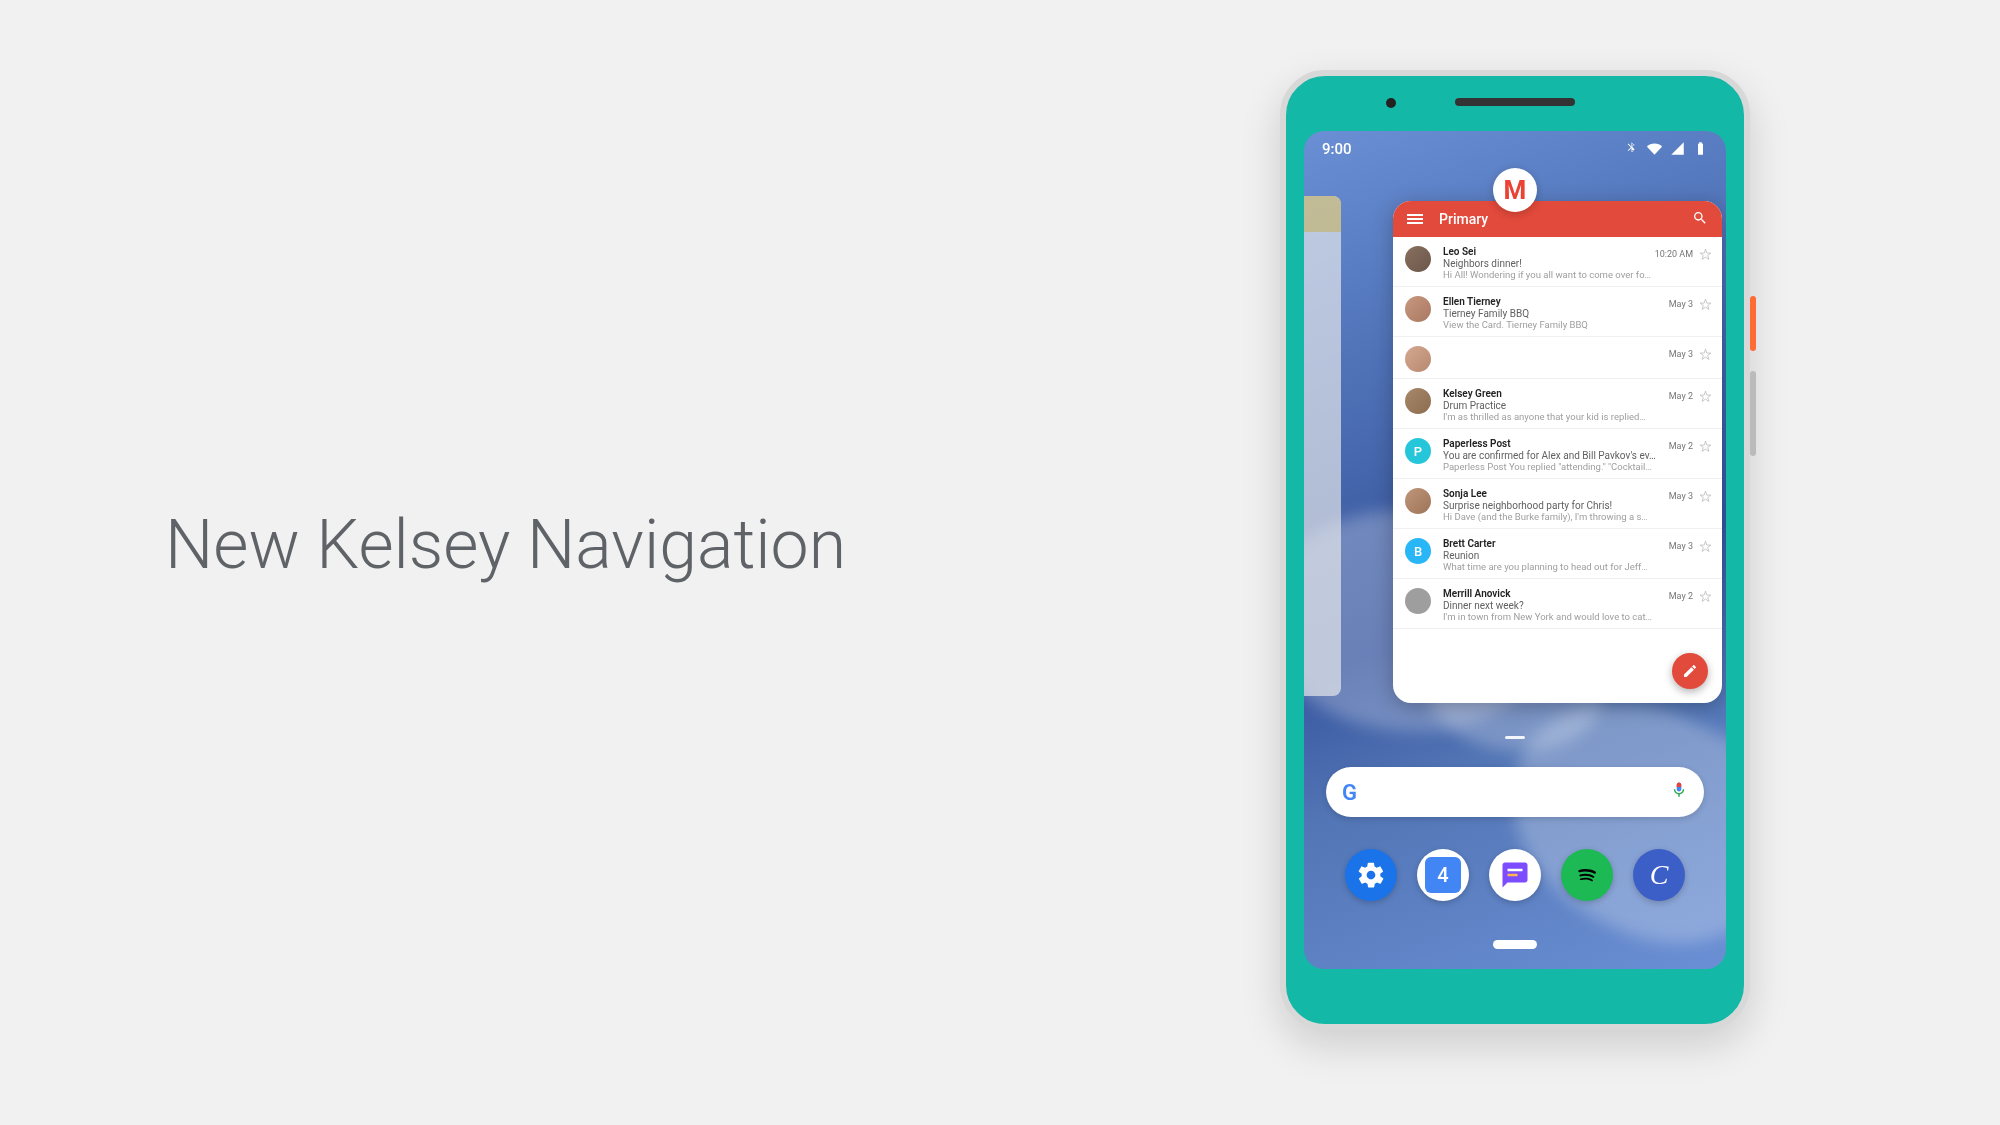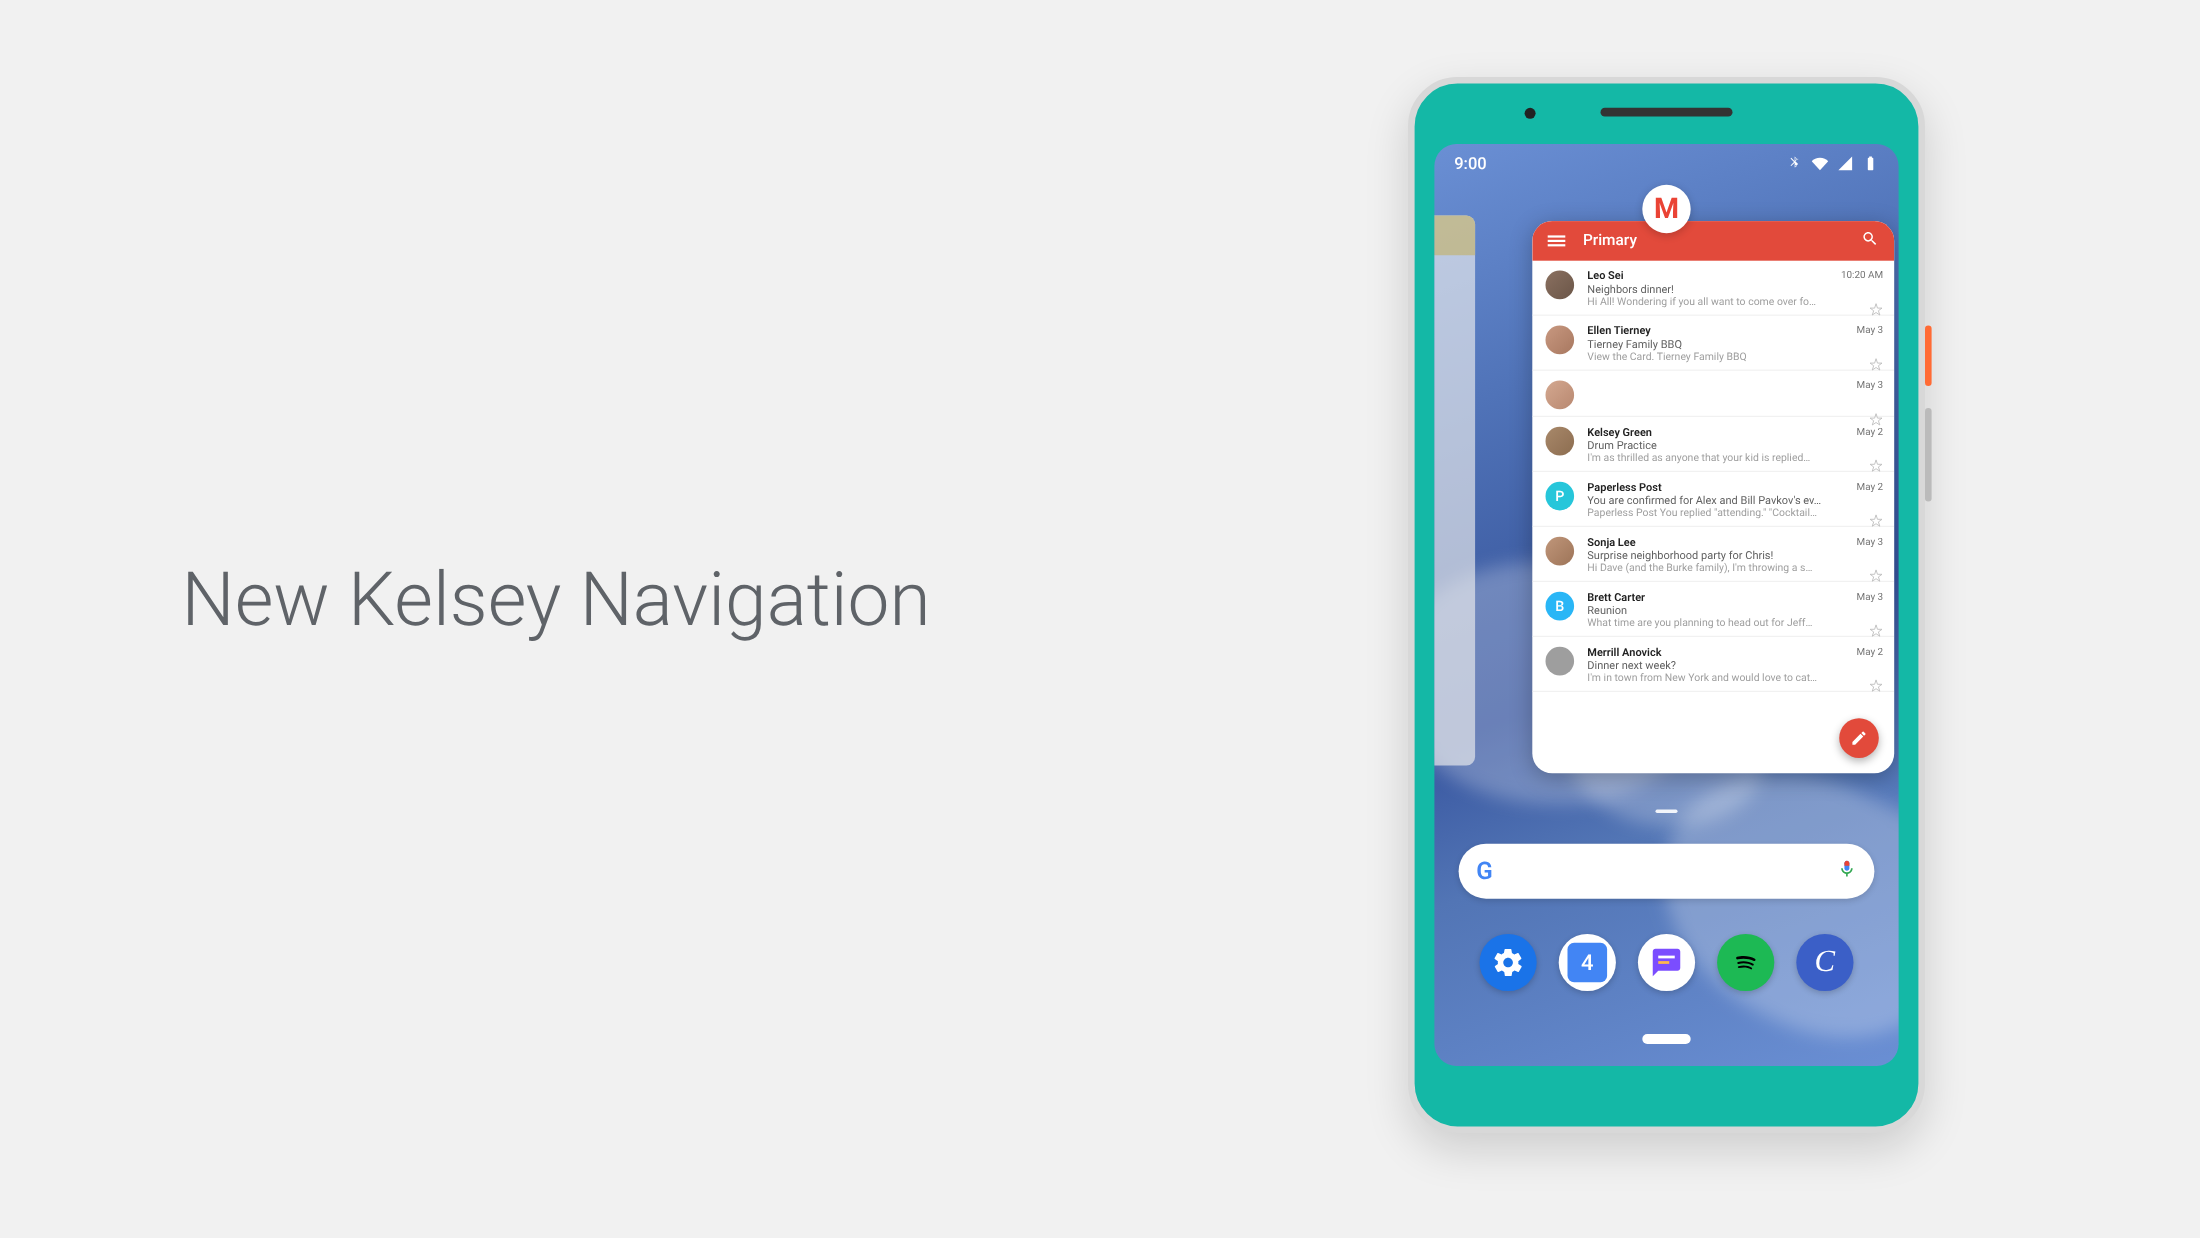--- a/index.html
+++ b/index.html
@@ -37,21 +37,21 @@
 .gmail-header-title { flex: 1; }
 .gmail-search svg { width: 16px; height: 16px; }
 
 .gmail-list { height: calc(100% - 36px); overflow: hidden; }
 .email-row { display: flex; padding: 9px 12px 6px; border-bottom: 1px solid #f0f0f0; position: relative; }
 .email-avatar { width: 26px; height: 26px; border-radius: 50%; flex-shrink: 0; margin-right: 12px; display: flex; align-items: center; justify-content: center; color: #fff; font-size: 13px; font-weight: 500; }
 .email-content { flex: 1; min-width: 0; }
 .email-sender { font-size: 10px; font-weight: 600; color: #212121; }
 .email-subject { font-size: 10px; color: #616161; margin-top: 1px; white-space: nowrap; overflow: hidden; text-overflow: ellipsis; }
 .email-preview { font-size: 9.5px; color: #9e9e9e; white-space: nowrap; overflow: hidden; text-overflow: ellipsis; }
-.email-meta { position: absolute; right: 10px; top: 9px; display: flex; flex-direction: column; align-items: flex-end; gap: 17px; }
+.email-meta { position: absolute; right: 10px; top: 9px; display: flex; flex-direction: row; align-items: flex-end; gap: 6px; }
 .email-time { font-size: 9px; color: #757575; }
 .email-star { width: 13px; height: 13px; }
 
 .compose-fab { position: absolute; bottom: 14px; right: 14px; width: 36px; height: 36px; background: #e24a3b; border-radius: 50%; display: flex; align-items: center; justify-content: center; box-shadow: 0 3px 8px rgba(0,0,0,0.3); }
 
 .drag-handle { position: absolute; bottom: 230px; left: 50%; transform: translateX(-50%); width: 20px; height: 3px; background: rgba(255,255,255,0.9); border-radius: 2px; }
 
 .search-pill { position: absolute; bottom: 152px; left: 22px; right: 22px; height: 50px; background: #fff; border-radius: 25px; display: flex; align-items: center; padding: 0 16px; box-shadow: 0 2px 6px rgba(0,0,0,0.15); }
 .g-logo { display: flex; align-items: center; font-size: 22px; font-weight: 600; }
 .g-b { color: #4285f4; }

